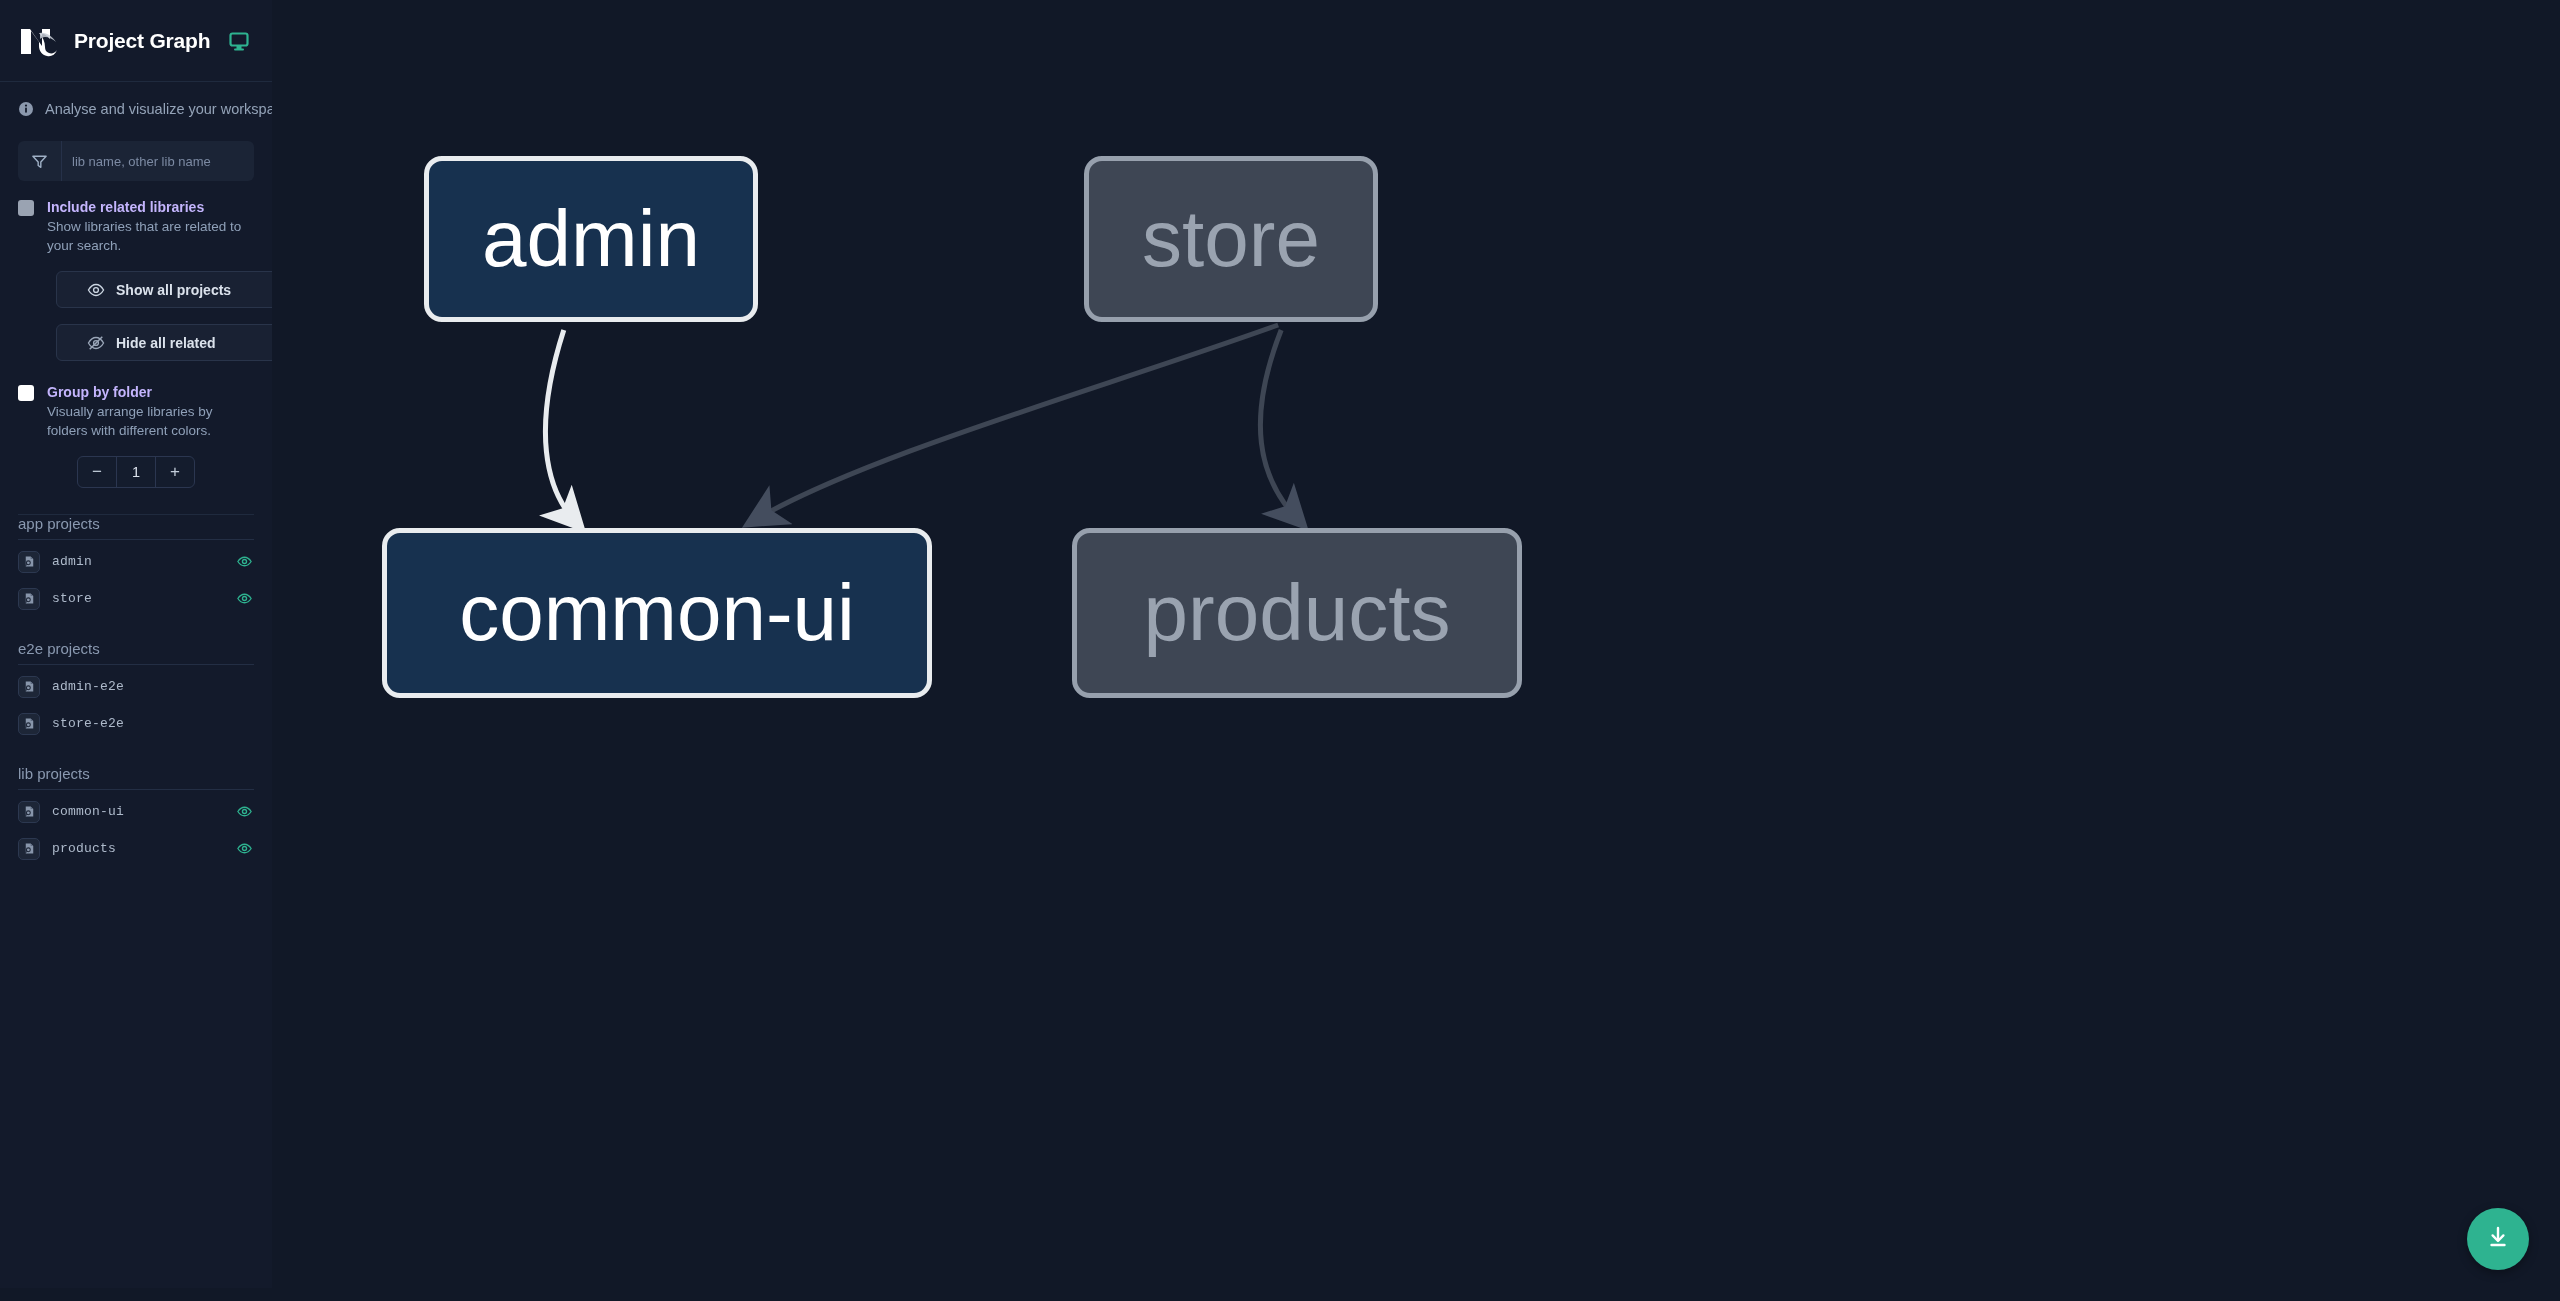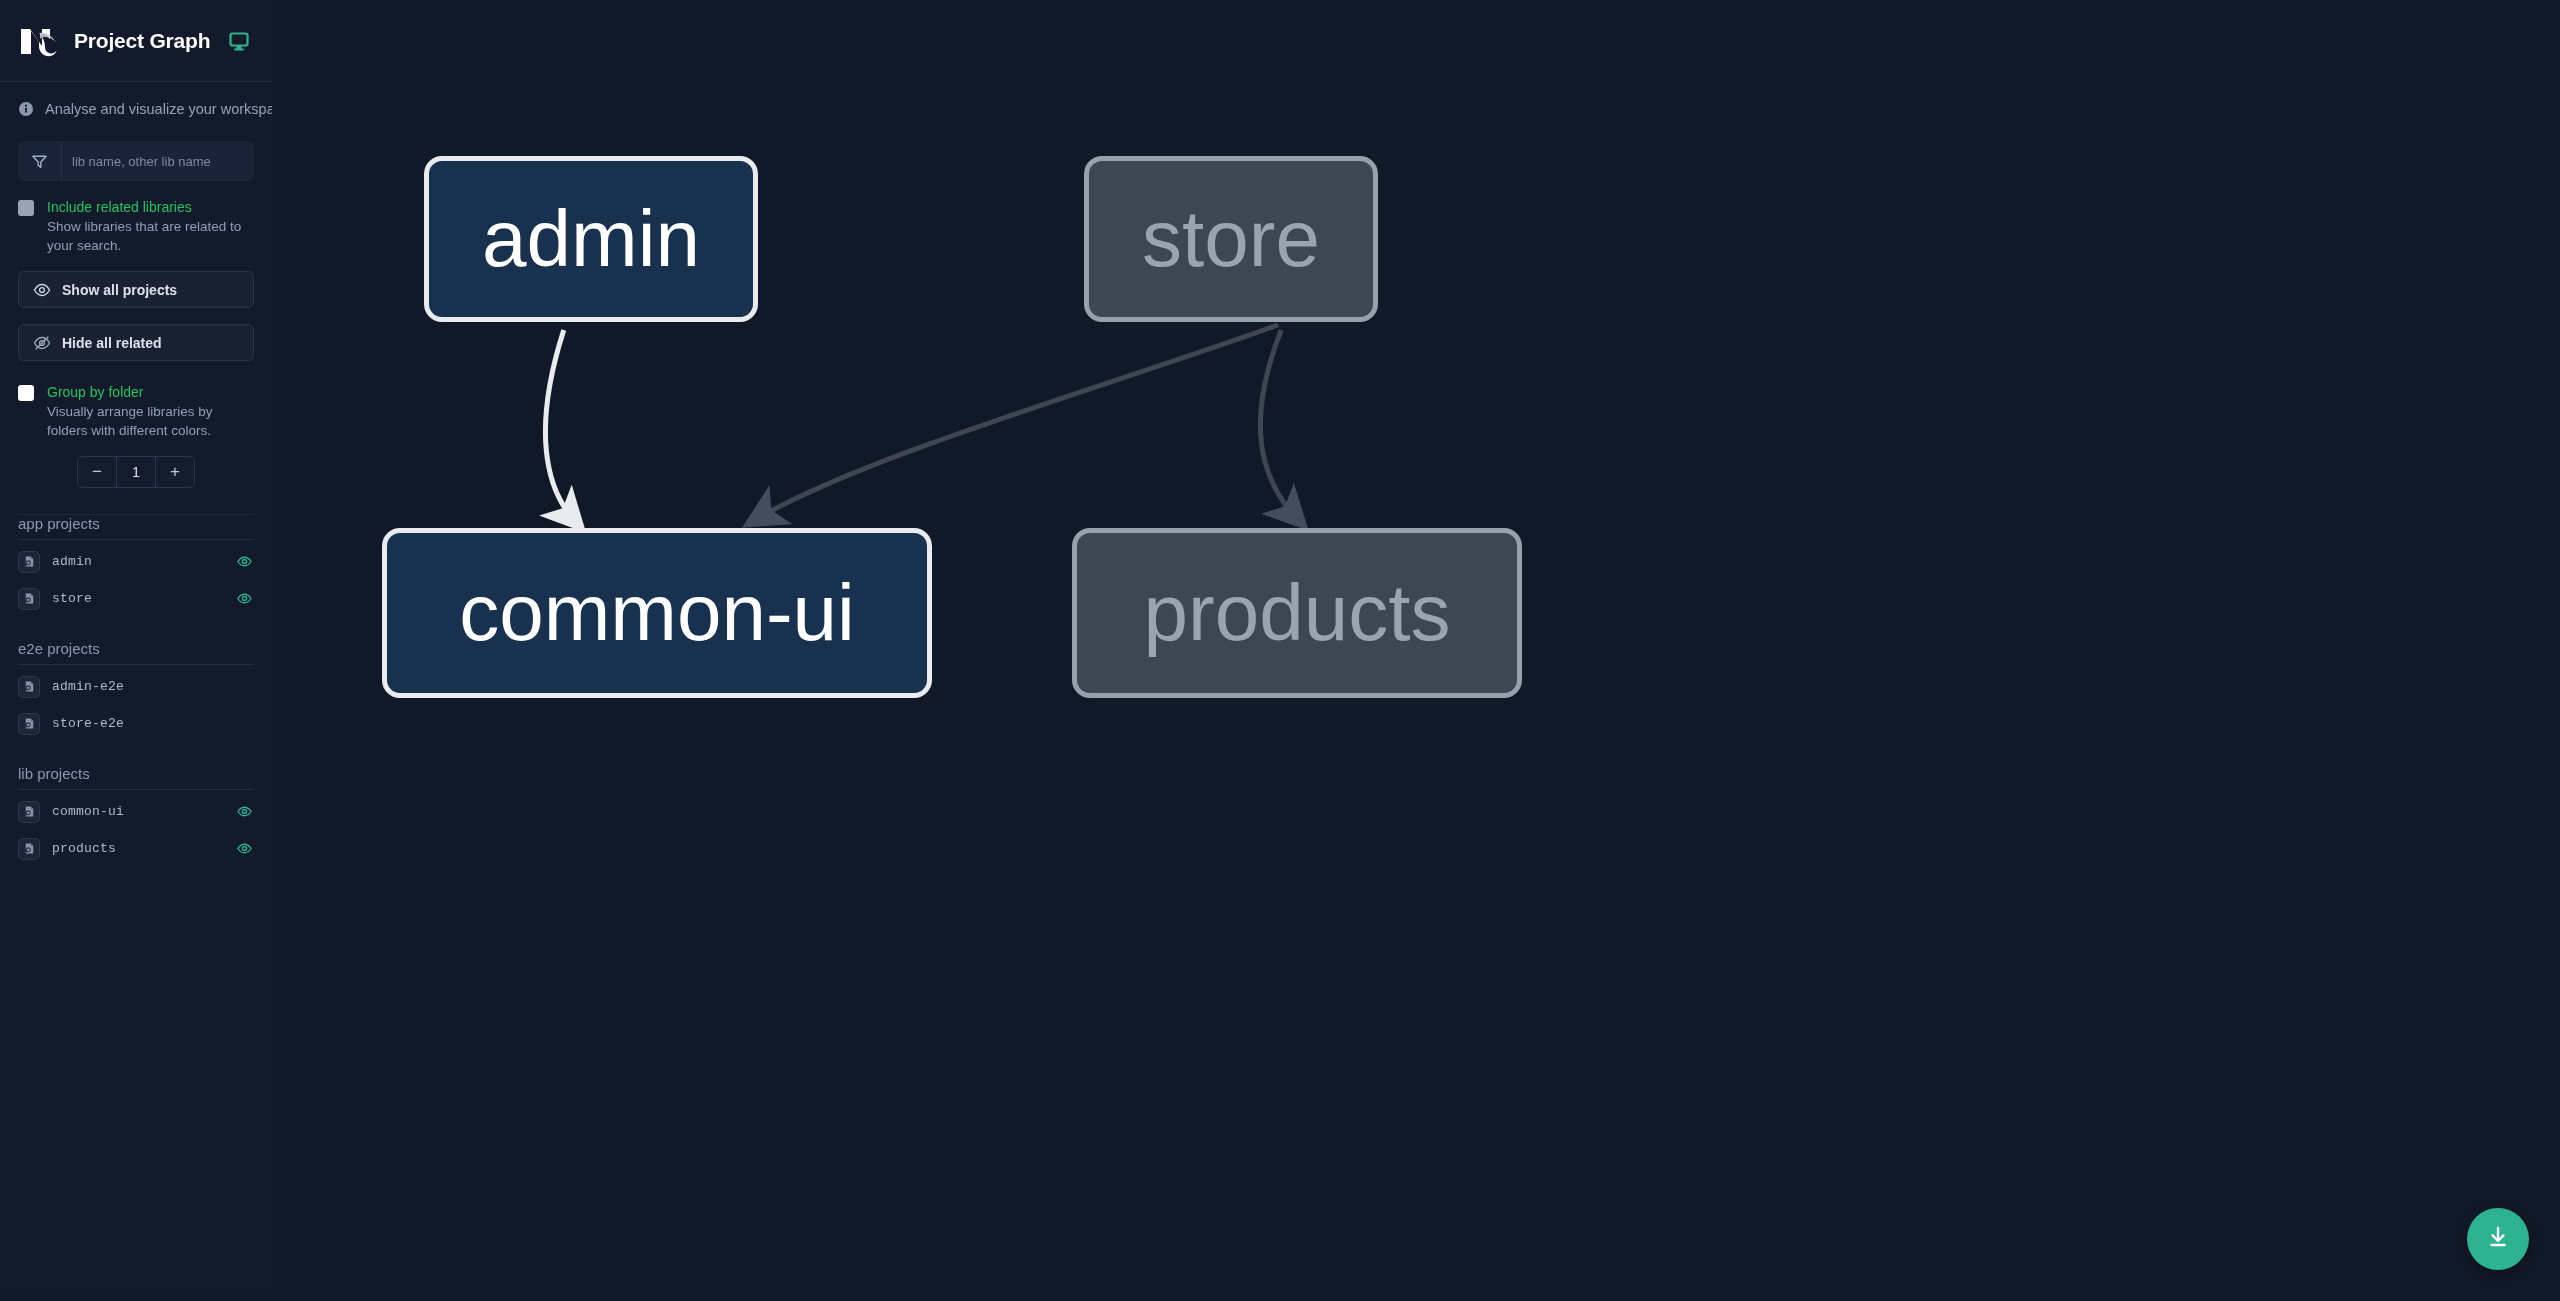--- a/index.html
+++ b/index.html
@@ -135,44 +135,45 @@
     background: #9aa3b2;
     display: flex;
     align-items: center;
     justify-content: center;
   }
   .checkbox.white { background: #ffffff; }
   .checkbox.checked { background: #3fc296; }
   .check-texts { flex: 1 1 auto; }
   .check-label {
     font-size: 14px;
-    font-weight: normal;
-    color: #22c55e;
+    font-weight: bold;
+    color: #c4b5fd;
     line-height: 1.35;
   }
   .check-desc {
     font-size: 13.5px;
     color: #8fa0b8;
     line-height: 1.38;
     margin-top: 1px;
   }
 
   
   .btn {
     margin-top: 16px;
     width: 100%;
     height: 37px;
     background: #192133;
     border: 1px solid #29344a;
     border-radius: 6px;
     display: flex;
     align-items: center;
-    padding: 0 14px;
+    padding: 0 30px;
     gap: 11px;
     cursor: pointer;
+    margin-left: 38px;
   }
   .btn-label {
     font-size: 14px;
     font-weight: bold;
     color: #dbe2ec;
   }
   .btn-icon {
     width: 18px; height: 18px;
     flex: 0 0 18px;
     display: flex; align-items: center; justify-content: center;

